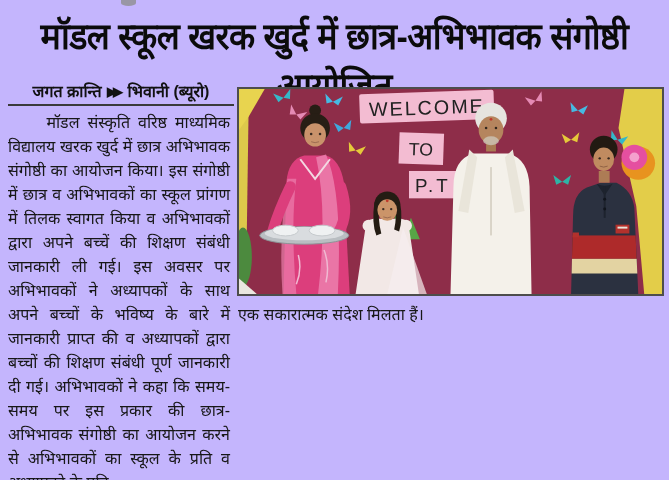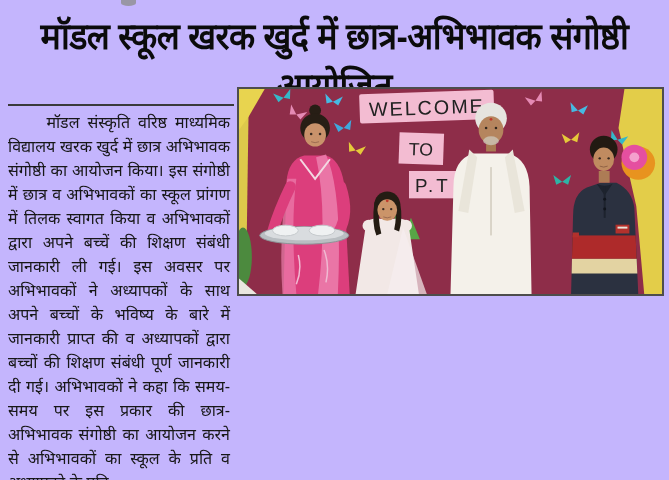--- a/index.html
+++ b/index.html
@@ -44,20 +44,25 @@
 </style>
 </head>
 <body>
 
 <div class="page">
 
   <div class="smudge"></div>
 
   <h1 class="headline">मॉडल स्कूल खरक खुर्द में छात्र-अभिभावक संगोष्ठी आयोजित</h1>
 
+  <div class="byline">
+    <span>जगत क्रान्ति</span>
+    <span class="arrows">▶▶</span>
+    <span>भिवानी (ब्यूरो)</span>
+  </div>
   <div class="byline-rule"></div>
 
   <figure class="photo">
     <svg viewBox="0 0 428 210" preserveAspectRatio="none">
       <defs>
         <path id="bfly" d="M0,0 L-9,-7 L-6,3 Z M0,0 L9,-7 L6,3 Z"></path>
         <clipPath id="boyClip">
           <path d="M336,210 L338,130 Q338,107 352,101 L366,96 L382,96 Q398,104 400,122 L404,210 Z"></path>
         </clipPath>
       </defs>
@@ -173,16 +178,17 @@
         <path d="M365,79 Q369,81 373,79" stroke="#8f6244" stroke-width="1" fill="none"></path>
       </g>
     </svg>
   </figure>
 
   <div class="col col1">
     <p class="indent">मॉडल संस्कृति वरिष्ठ माध्यमिक विद्यालय खरक खुर्द में छात्र अभिभावक संगोष्ठी का आयोजन किया। इस संगोष्ठी में छात्र व अभिभावकों का स्कूल प्रांगण में तिलक स्वागत किया व अभिभावकों द्वारा अपने बच्चें की शिक्षण संबंधी जानकारी ली गई। इस अवसर पर अभिभावकों ने अध्यापकों के साथ अपने बच्चों के भविष्य के बारे में जानकारी प्राप्त की व अध्यापकों द्वारा बच्चों की शिक्षण संबंधी पूर्ण जानकारी दी गई। अभिभावकों ने कहा कि समय-समय पर इस प्रकार की छात्र-अभिभावक संगोष्ठी का आयोजन करने से अभिभावकों का स्कूल के प्रति व अध्यापको के प्रति</p>
   </div>
 
   <div class="col col2">
+    <p>एक सकारात्मक संदेश मिलता हैं।</p>
   </div>
 
 
 </div>
 
 </body></html>

